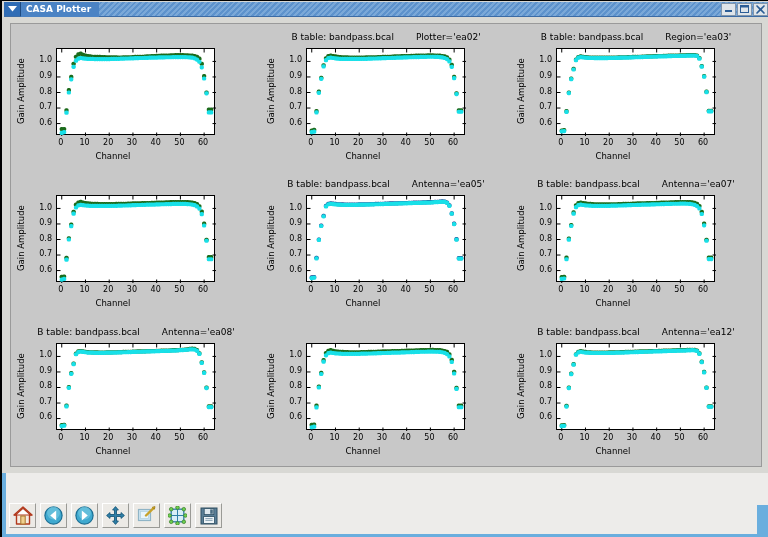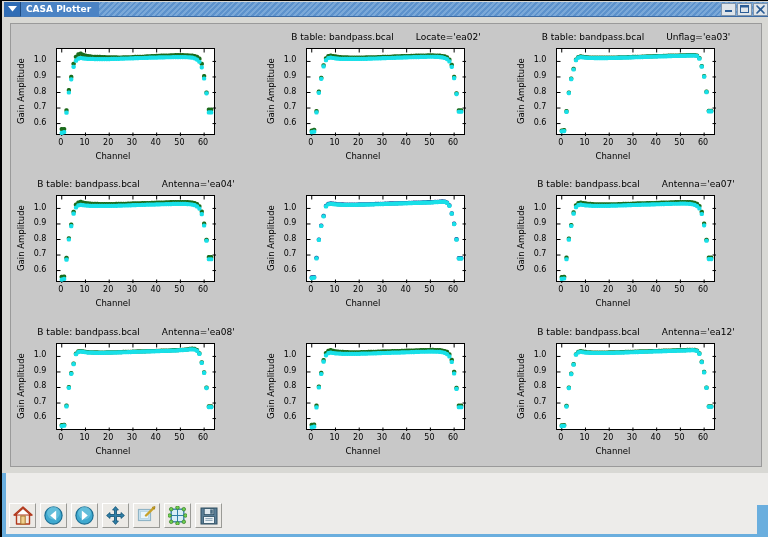--- a/index.html
+++ b/index.html
@@ -79,21 +79,21 @@
     position:absolute;
     font-size:8.5px;color:#000;
     writing-mode:vertical-rl;transform:rotate(180deg);
     white-space:nowrap;
   }
   .xlabel{
     position:absolute;width:100%;text-align:center;
     font-size:8.5px;color:#000;
   }
   .ytick{
-    position:absolute;text-align:center;font-size:8px;color:#000;
+    position:absolute;text-align:right;font-size:8px;color:#000;
     white-space:nowrap;
   }
   .xtick{
     position:absolute;text-align:center;font-size:8px;color:#000;
     white-space:nowrap;
   }
 
   
   #bottom{
     position:absolute;left:2px;top:472px;width:764px;height:64px;
@@ -342,21 +342,21 @@
                 <rect x="142.66" y="16.23" width="4.2" height="4.2" rx="1.6" fill="#18e0e8"></rect>
                 <rect x="145.03" y="27.42" width="4.2" height="4.2" rx="1.6" fill="#18e0e8"></rect>
                 <rect x="147.41" y="42.18" width="4.2" height="4.2" rx="1.6" fill="#18e0e8"></rect>
                 <rect x="149.78" y="61.29" width="4.2" height="4.2" rx="1.6" fill="#18e0e8"></rect>
                 <rect x="152.15" y="61.29" width="4.2" height="4.2" rx="1.6" fill="#18e0e8"></rect>
               </g>
             </svg>
           </div>
         </div>
         <div class="panel" style="left: 250px; top: 6px; width: 250px; height: 147.3px;">
-          <div class="panel-title" style="top: 2px;"><span>B table: bandpass.bcal</span><span class="gap"></span><span>Locate='ea02'</span></div>
+          <div class="panel-title" style="top: 2px;"><span>B table: bandpass.bcal</span><span class="gap"></span><span>Plotter='ea02'</span></div>
           <div class="ylabel" style="left: 5px; top: 20px; height: 83px; display: flex; align-items: center; justify-content: center;">Gain Amplitude</div>
           <div class="ytick" style="left: 17px; width: 24px; top: 87.5714px;">0.6</div>
           <div class="ytick" style="left: 17px; width: 24px; top: 72.0357px;">0.7</div>
           <div class="ytick" style="left: 17px; width: 24px; top: 56.5px;">0.8</div>
           <div class="ytick" style="left: 17px; width: 24px; top: 40.9643px;">0.9</div>
           <div class="ytick" style="left: 17px; width: 24px; top: 25.4286px;">1.0</div>
           <div class="xtick" style="left: 37.7463px; width: 24px; top: 108px;">0</div>
           <div class="xtick" style="left: 61.4776px; width: 24px; top: 108px;">10</div>
           <div class="xtick" style="left: 85.209px; width: 24px; top: 108px;">20</div>
           <div class="xtick" style="left: 108.94px; width: 24px; top: 108px;">30</div>
@@ -519,21 +519,21 @@
                 <rect x="142.66" y="15.77" width="4.2" height="4.2" rx="1.6" fill="#18e0e8"></rect>
                 <rect x="145.03" y="27.11" width="4.2" height="4.2" rx="1.6" fill="#18e0e8"></rect>
                 <rect x="147.41" y="42.95" width="4.2" height="4.2" rx="1.6" fill="#18e0e8"></rect>
                 <rect x="149.78" y="60.66" width="4.2" height="4.2" rx="1.6" fill="#18e0e8"></rect>
                 <rect x="152.15" y="60.66" width="4.2" height="4.2" rx="1.6" fill="#18e0e8"></rect>
               </g>
             </svg>
           </div>
         </div>
         <div class="panel" style="left: 500px; top: 6px; width: 250px; height: 147.3px;">
-          <div class="panel-title" style="top: 2px;"><span>B table: bandpass.bcal</span><span class="gap"></span><span>Unflag='ea03'</span></div>
+          <div class="panel-title" style="top: 2px;"><span>B table: bandpass.bcal</span><span class="gap"></span><span>Region='ea03'</span></div>
           <div class="ylabel" style="left: 5px; top: 20px; height: 83px; display: flex; align-items: center; justify-content: center;">Gain Amplitude</div>
           <div class="ytick" style="left: 17px; width: 24px; top: 87.5714px;">0.6</div>
           <div class="ytick" style="left: 17px; width: 24px; top: 72.0357px;">0.7</div>
           <div class="ytick" style="left: 17px; width: 24px; top: 56.5px;">0.8</div>
           <div class="ytick" style="left: 17px; width: 24px; top: 40.9643px;">0.9</div>
           <div class="ytick" style="left: 17px; width: 24px; top: 25.4286px;">1.0</div>
           <div class="xtick" style="left: 37.7463px; width: 24px; top: 108px;">0</div>
           <div class="xtick" style="left: 61.4776px; width: 24px; top: 108px;">10</div>
           <div class="xtick" style="left: 85.209px; width: 24px; top: 108px;">20</div>
           <div class="xtick" style="left: 108.94px; width: 24px; top: 108px;">30</div>
@@ -696,21 +696,20 @@
                 <rect x="142.66" y="15.61" width="4.2" height="4.2" rx="1.6" fill="#18e0e8"></rect>
                 <rect x="145.03" y="25.55" width="4.2" height="4.2" rx="1.6" fill="#18e0e8"></rect>
                 <rect x="147.41" y="41.09" width="4.2" height="4.2" rx="1.6" fill="#18e0e8"></rect>
                 <rect x="149.78" y="60.35" width="4.2" height="4.2" rx="1.6" fill="#18e0e8"></rect>
                 <rect x="152.15" y="60.35" width="4.2" height="4.2" rx="1.6" fill="#18e0e8"></rect>
               </g>
             </svg>
           </div>
         </div>
         <div class="panel" style="left: 0px; top: 153.3px; width: 250px; height: 147.3px;">
-          <div class="panel-title" style="top: 2px;"><span>B table: bandpass.bcal</span><span class="gap"></span><span>Antenna='ea04'</span></div>
           <div class="ylabel" style="left: 5px; top: 20px; height: 83px; display: flex; align-items: center; justify-content: center;">Gain Amplitude</div>
           <div class="ytick" style="left: 17px; width: 24px; top: 87.5714px;">0.6</div>
           <div class="ytick" style="left: 17px; width: 24px; top: 72.0357px;">0.7</div>
           <div class="ytick" style="left: 17px; width: 24px; top: 56.5px;">0.8</div>
           <div class="ytick" style="left: 17px; width: 24px; top: 40.9643px;">0.9</div>
           <div class="ytick" style="left: 17px; width: 24px; top: 25.4286px;">1.0</div>
           <div class="xtick" style="left: 37.7463px; width: 24px; top: 108px;">0</div>
           <div class="xtick" style="left: 61.4776px; width: 24px; top: 108px;">10</div>
           <div class="xtick" style="left: 85.209px; width: 24px; top: 108px;">20</div>
           <div class="xtick" style="left: 108.94px; width: 24px; top: 108px;">30</div>
@@ -873,20 +872,21 @@
                 <rect x="142.66" y="16.08" width="4.2" height="4.2" rx="1.6" fill="#18e0e8"></rect>
                 <rect x="145.03" y="27.42" width="4.2" height="4.2" rx="1.6" fill="#18e0e8"></rect>
                 <rect x="147.41" y="42.64" width="4.2" height="4.2" rx="1.6" fill="#18e0e8"></rect>
                 <rect x="149.78" y="61.13" width="4.2" height="4.2" rx="1.6" fill="#18e0e8"></rect>
                 <rect x="152.15" y="61.13" width="4.2" height="4.2" rx="1.6" fill="#18e0e8"></rect>
               </g>
             </svg>
           </div>
         </div>
         <div class="panel" style="left: 250px; top: 153.3px; width: 250px; height: 147.3px;">
+          <div class="panel-title" style="top: 2px;"><span>B table: bandpass.bcal</span><span class="gap"></span><span>Antenna='ea05'</span></div>
           <div class="ylabel" style="left: 5px; top: 20px; height: 83px; display: flex; align-items: center; justify-content: center;">Gain Amplitude</div>
           <div class="ytick" style="left: 17px; width: 24px; top: 87.5714px;">0.6</div>
           <div class="ytick" style="left: 17px; width: 24px; top: 72.0357px;">0.7</div>
           <div class="ytick" style="left: 17px; width: 24px; top: 56.5px;">0.8</div>
           <div class="ytick" style="left: 17px; width: 24px; top: 40.9643px;">0.9</div>
           <div class="ytick" style="left: 17px; width: 24px; top: 25.4286px;">1.0</div>
           <div class="xtick" style="left: 37.7463px; width: 24px; top: 108px;">0</div>
           <div class="xtick" style="left: 61.4776px; width: 24px; top: 108px;">10</div>
           <div class="xtick" style="left: 85.209px; width: 24px; top: 108px;">20</div>
           <div class="xtick" style="left: 108.94px; width: 24px; top: 108px;">30</div>

